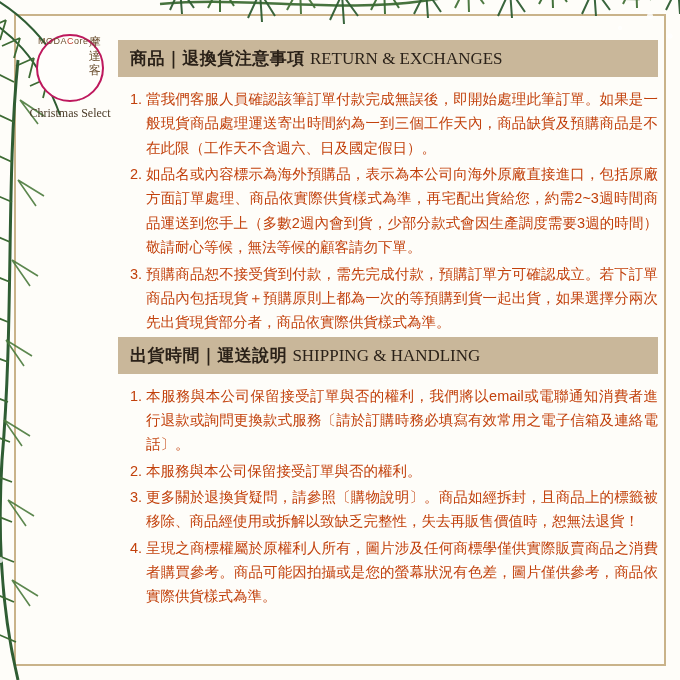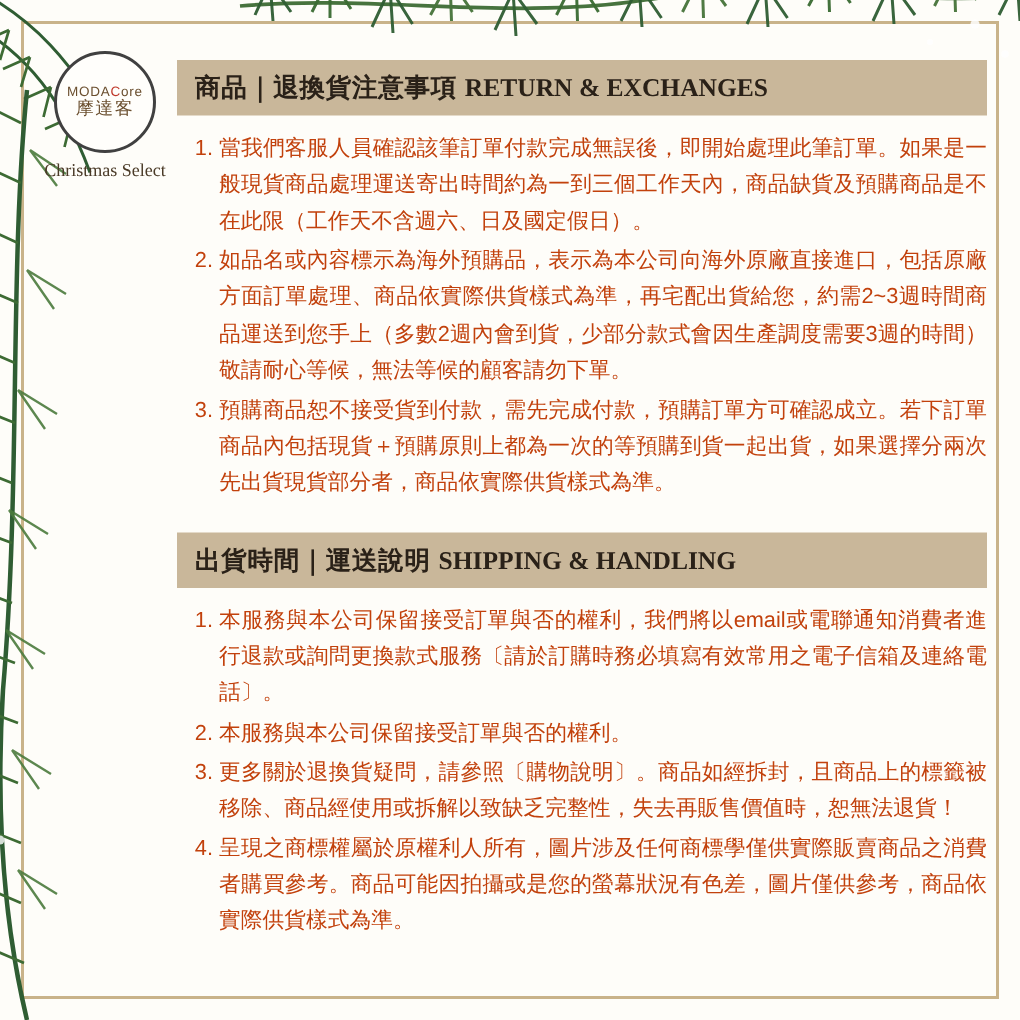--- a/index.html
+++ b/index.html
@@ -59,25 +59,25 @@
     left: 22px;
     top: 34px;
     width: 96px;
     text-align: center;
     z-index: 6;
   }
   .logo-circle {
     width: 64px;
     height: 64px;
     border-radius: 50%;
-    border: 2px solid #404040;
+    border: 2px solid #be185d;
     margin: 0 auto;
     background: #fffefb;
     display: flex;
-    flex-direction: column;
+    flex-direction: row;
     justify-content: center;
     line-height: 1.15;
   }
   .logo-top {
     font-size: 9px;
     letter-spacing: .5px;
     color: #6b4f2f;
   }
   .logo-top .accent { color: #c0392b; }
   .logo-cn {
@@ -105,36 +105,36 @@
     font-size: 17px;
     font-weight: bold;
     padding: 7px 12px;
     letter-spacing: .5px;
     white-space: nowrap;
     overflow: hidden;
     text-overflow: ellipsis;
   }
   .section-title .en {
     font-family: "Liberation Serif", serif;
-    font-weight: bold;
+    font-weight: normal;
     letter-spacing: 0;
   }
   ol.items {
     margin: 10px 0 0 0;
     padding-left: 28px;
     list-style-type: decimal;
   }
   ol.items li {
     font-size: 14.5px;
     line-height: 1.68;
     color: #c2410c;
     margin-bottom: 2px;
     text-align: justify;
   }
-  .sec2 { margin-top: 20px; }
+  .sec2 { margin-top: 2px; }
 </style>
 </head>
 <body>
 
 <div class="page">
 
   <div class="frame"></div>
 
   <svg class="greenery g-top" viewBox="0 0 560 120">
     <g stroke="#35632f" stroke-width="2" fill="none" opacity="0.95">

